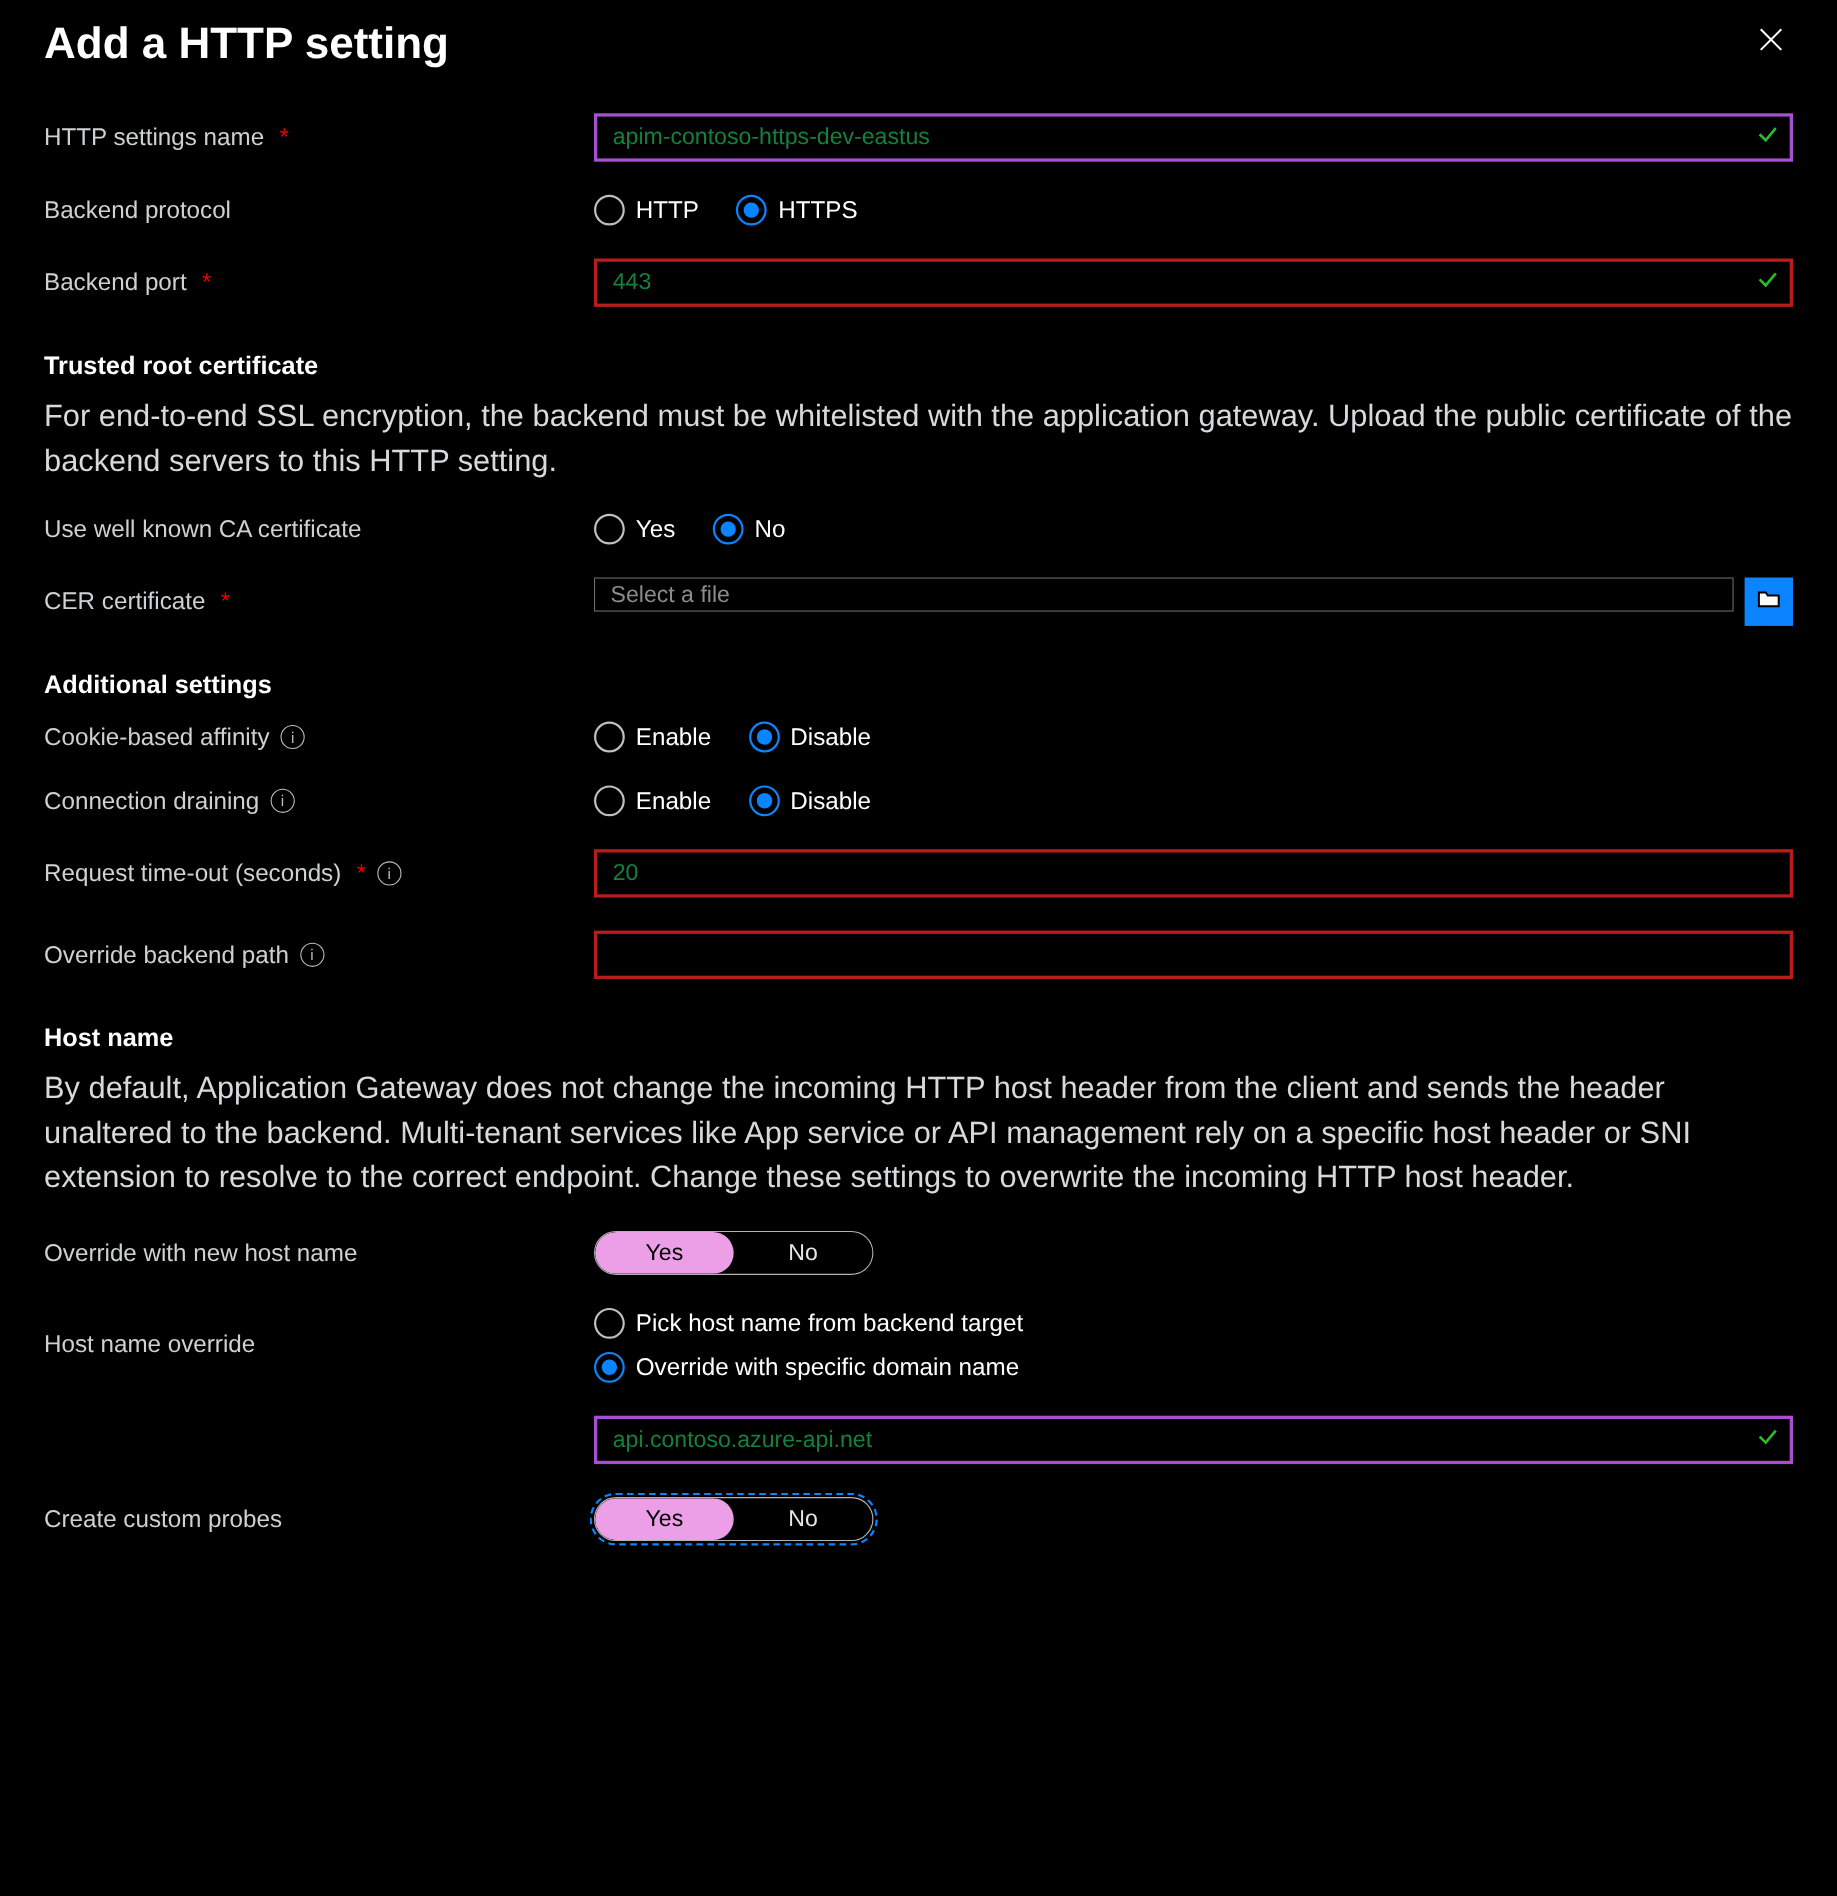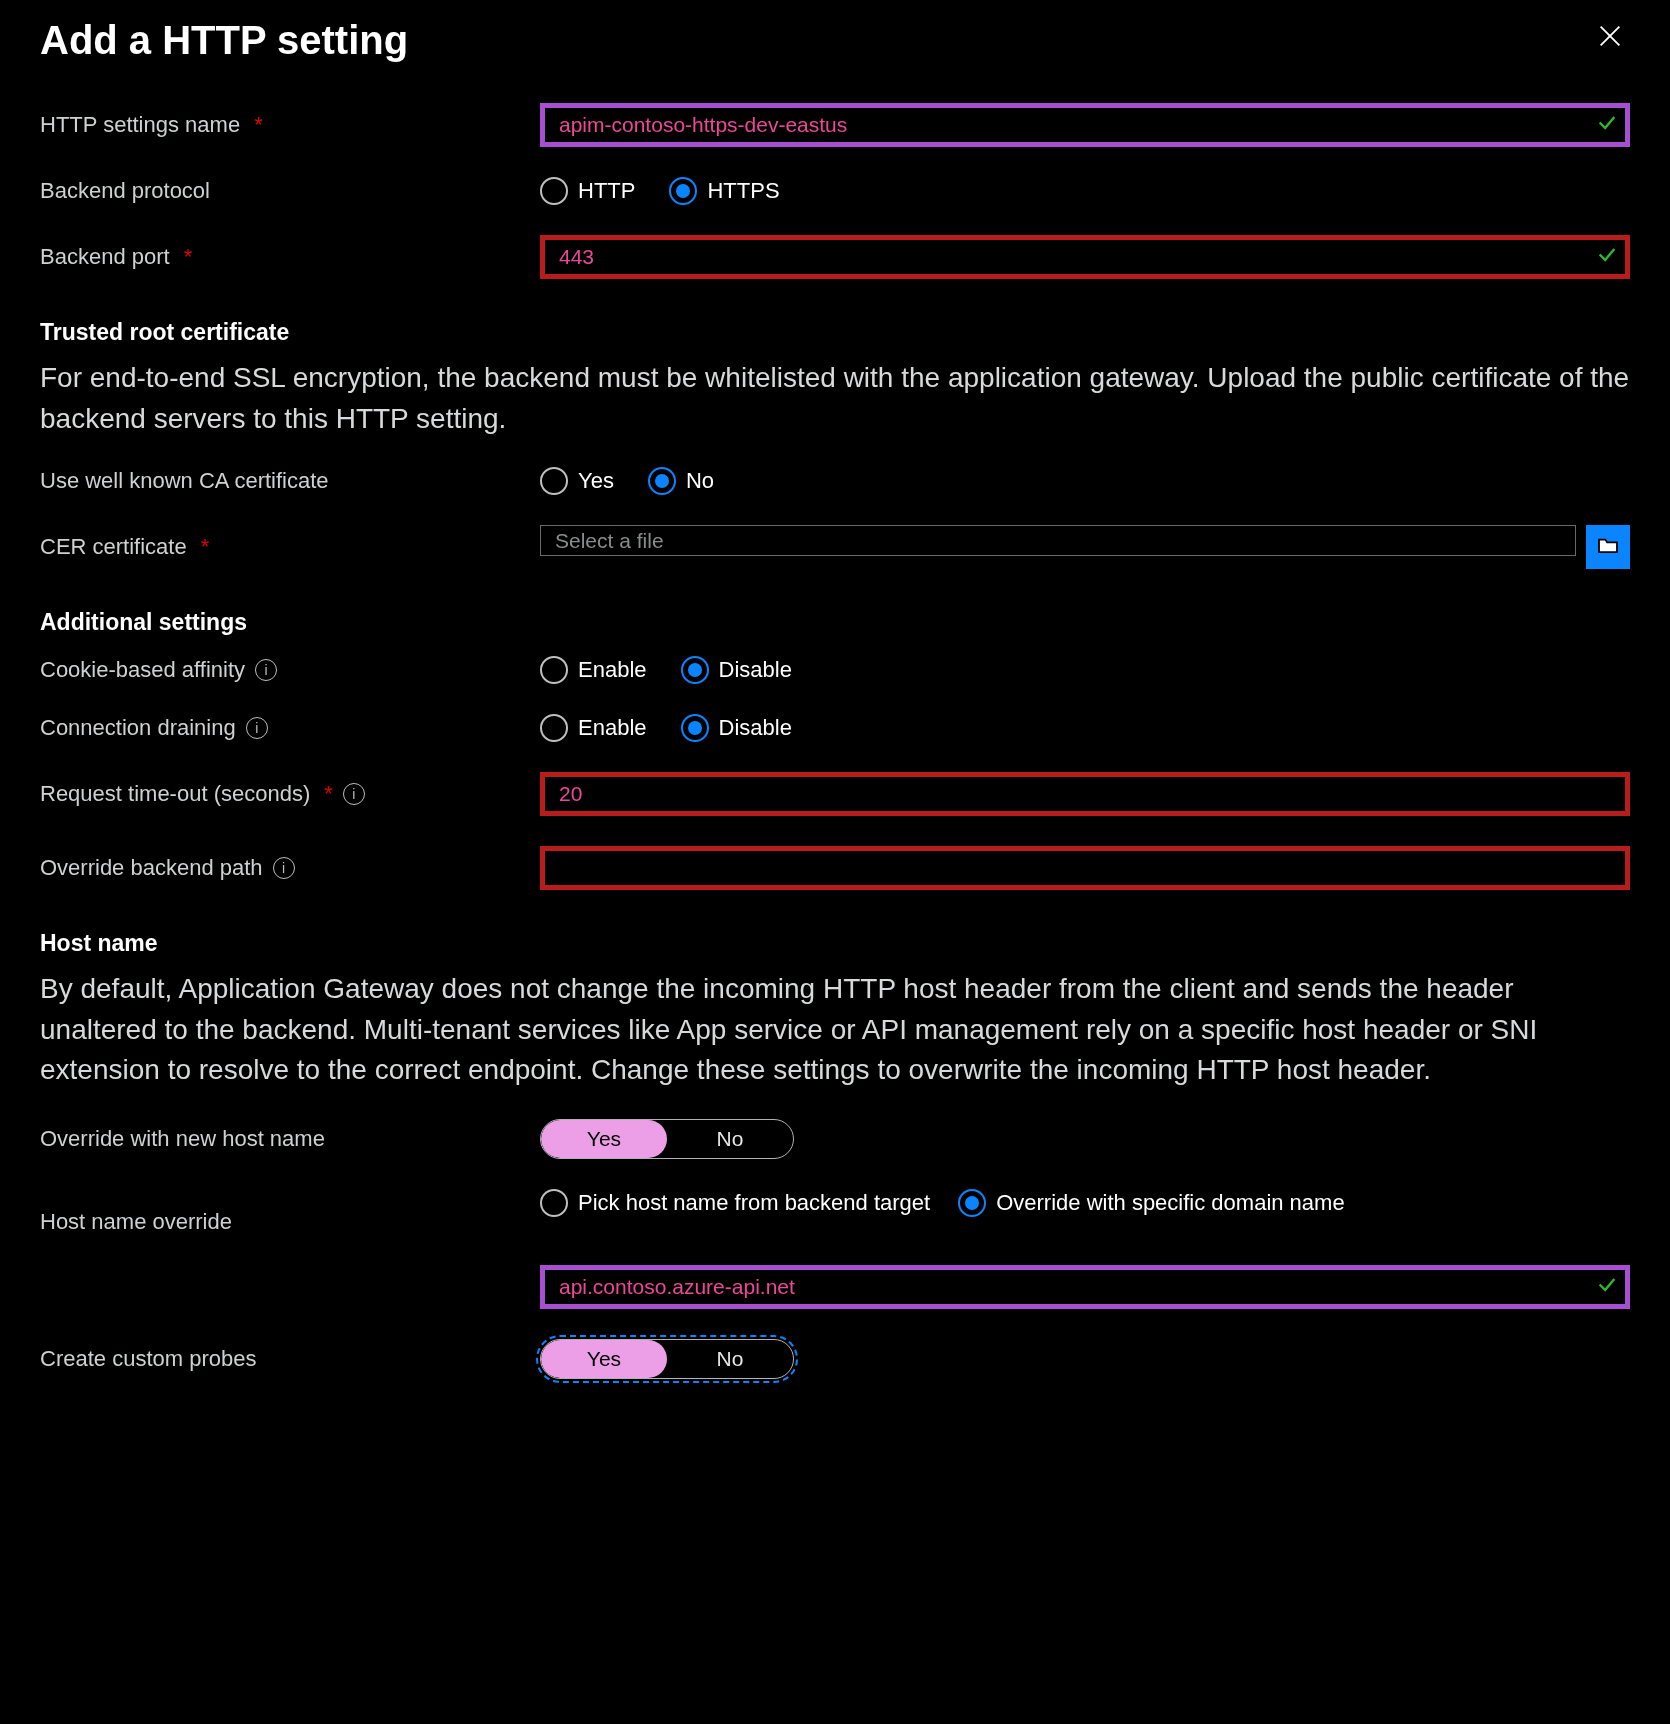--- a/index.html
+++ b/index.html
@@ -11,25 +11,25 @@
     font-size: 21px;
   }
   .page { width: 1670px; padding: 10px 40px 40px 40px; position: relative; }
   .title { font-size: 40px; font-weight: 700; margin: 8px 0 40px 0; }
   .close-btn { position: absolute; top: 22px; right: 44px; width: 30px; height: 30px; cursor: pointer; }
   .close-btn svg { stroke: #fff; }
   .row { display: flex; align-items: center; margin: 20px 0 30px 0; }
   .label-col { flex: 0 0 500px; color: #cfd0d1; font-size: 22px; display: flex; align-items: center; gap: 10px; }
   .req { color: #e00000; margin-left: 4px; }
   .field-col { flex: 1 1 auto; position: relative; display: flex; align-items: center; gap: 34px; }
-  .field-col.stack { flex-direction: row; align-items: flex-start; gap: 28px; }
+  .field-col.stack { flex-direction: column; align-items: flex-start; gap: 12px; }
   input[type="text"].txt {
     width: 100%; height: 44px;
-    background: #000; color: #ec4899;
-    border: 5px solid #b91c1c;
+    background: #000; color: #15803d;
+    border: 3px solid #b91c1c;
     padding: 4px 31px 4px 14px;
     font-size: 21px;
     outline: none;
   }
   input[type="text"].txt.valid { border-color: #a64fd0; }
   .check-icon {
     position: absolute; right: 12px; top: 50%; transform: translateY(-50%);
     pointer-events: none;
   }
   .input-wrap { position: relative; flex: 1 1 auto; width: 100%; }

